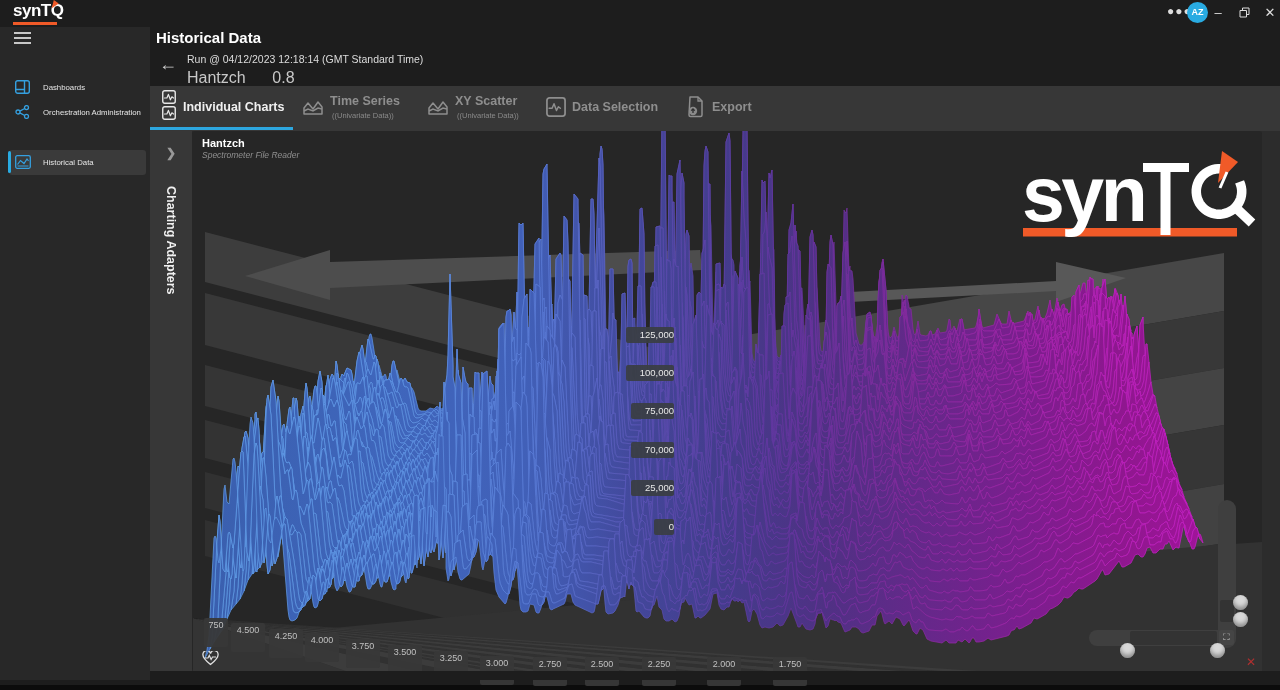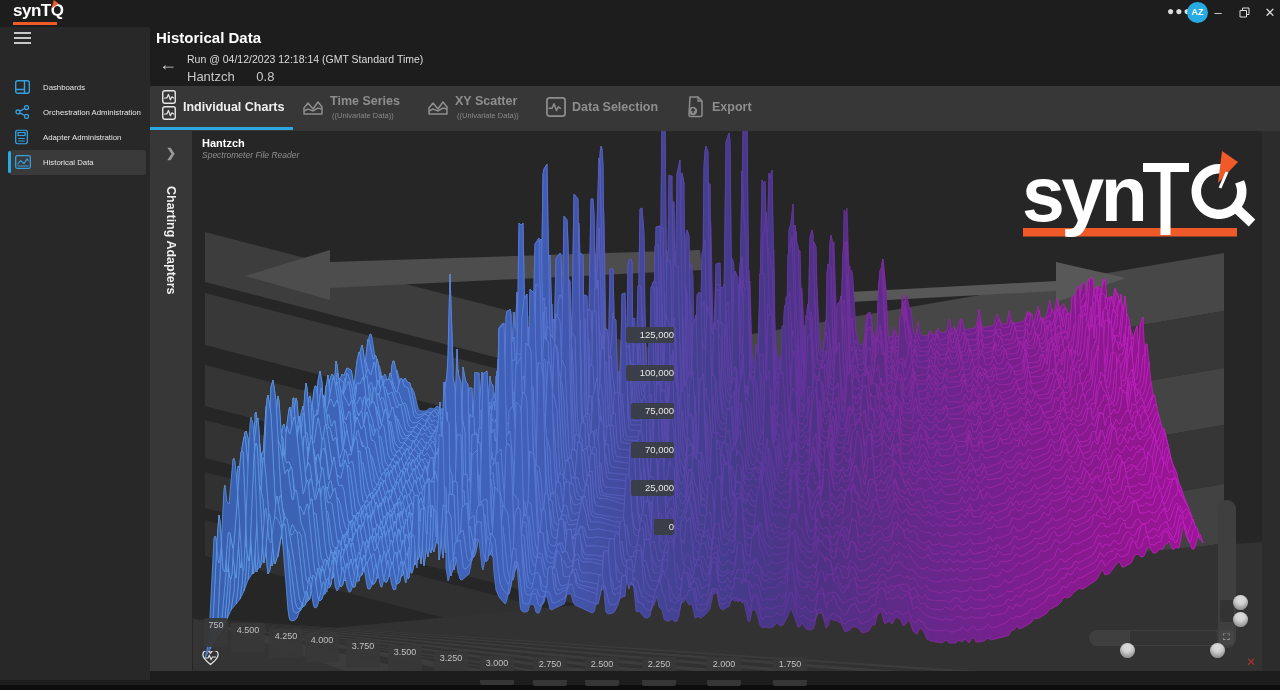--- a/index.html
+++ b/index.html
@@ -18,21 +18,21 @@
 .nav svg {position:absolute;left:15px;top:50%;transform:translateY(-50%);color:#35a0e0}
 .nav span {position:absolute;left:43px;top:50%;transform:translateY(-50%);color:#e6e6e6;font-size:7.8px;white-space:nowrap}
 .nav.active {left:9px;width:137px;background:#3a3a3a;border-radius:3px}
 .nav.active svg {left:6px}
 .nav.active span {left:34px}
 #navbar {position:absolute;left:8px;top:124px;width:3px;height:22px;background:#29abe2;border-radius:2px}
 
 #h1 {position:absolute;left:156px;top:29px;color:#fff;font-size:15px;font-weight:700}
 #backarrow {position:absolute;left:159px;top:54px;color:#ccc;font-size:18px}
 #runline {position:absolute;left:187px;top:53px;color:#dcdcdc;font-size:10.5px}
-#runline2 {position:absolute;left:187px;top:69px;color:#c8c8c8;font-size:13px}
+#runline2 {position:absolute;left:187px;top:69px;color:#c8c8c8;font-size:16px}
 
 #tabbar {position:absolute;left:150px;top:86px;right:0;height:45px;background:#373737}
 .tab {position:absolute;top:0;height:45px;color:#8e8e8e}
 .tab .ti {position:absolute;top:50%;transform:translateY(-50%)}
 .tab .tl {position:absolute;white-space:nowrap;font-weight:700;font-size:12.5px}
 .tab .ts {position:absolute;white-space:nowrap;font-size:7.5px;color:#8a8a8a}
 #tab1underline {position:absolute;left:150px;top:127px;width:143px;height:3px;background:#2da7e0}
 
 #content {position:absolute;left:150px;top:131px;right:0;bottom:14px;background:#2c2c2c}
 #adstrip {position:absolute;left:150px;top:131px;width:42px;bottom:14px;background:#373737}
@@ -81,28 +81,20 @@
         <span>Dashboards</span>
       </div>
     <div class="nav" style="top:72.5px">
         <svg width="15" height="14" viewBox="0 0 15 14">
           <circle cx="3" cy="7" r="2" fill="none" stroke="currentColor" stroke-width="1.3"></circle>
           <circle cx="11.5" cy="2.6" r="2" fill="none" stroke="currentColor" stroke-width="1.3"></circle>
           <circle cx="11.5" cy="11.4" r="2" fill="none" stroke="currentColor" stroke-width="1.3"></circle>
           <path d="M4.8 6.1 l4.9-2.6 M4.8 7.9 l4.9 2.6" stroke="currentColor" stroke-width="1.3"></path>
         </svg>
         <span>Orchestration Administration</span>
-      </div>
-    <div class="nav" style="top:97.5px">
-        <svg width="13" height="15" viewBox="0 0 13 15">
-          <rect x="0.7" y="0.7" width="11.6" height="13.6" rx="2" fill="none" stroke="currentColor" stroke-width="1.3"></rect>
-          <rect x="3" y="3" width="7" height="3" fill="none" stroke="currentColor" stroke-width="1.2"></rect>
-          <path d="M3.2 9 h6.6 M3.2 11.5 h6.6" stroke="currentColor" stroke-width="1.2"></path>
-        </svg>
-        <span>Adapter Administration</span>
       </div>
     <div class="nav active" style="top:122.5px">
         <svg width="16" height="14" viewBox="0 0 16 14">
           <rect x="0.7" y="0.7" width="14.6" height="12.6" rx="1.5" fill="none" stroke="currentColor" stroke-width="1.3"></rect>
           <path d="M2.5 9.5 l3-4 3.5 3 3-4.5 1.5 2 M2.5 11 h11" fill="none" stroke="currentColor" stroke-width="1.2"></path>
         </svg>
         <span>Historical Data</span>
       </div>
     <div id="navbar"></div>
   </div>

